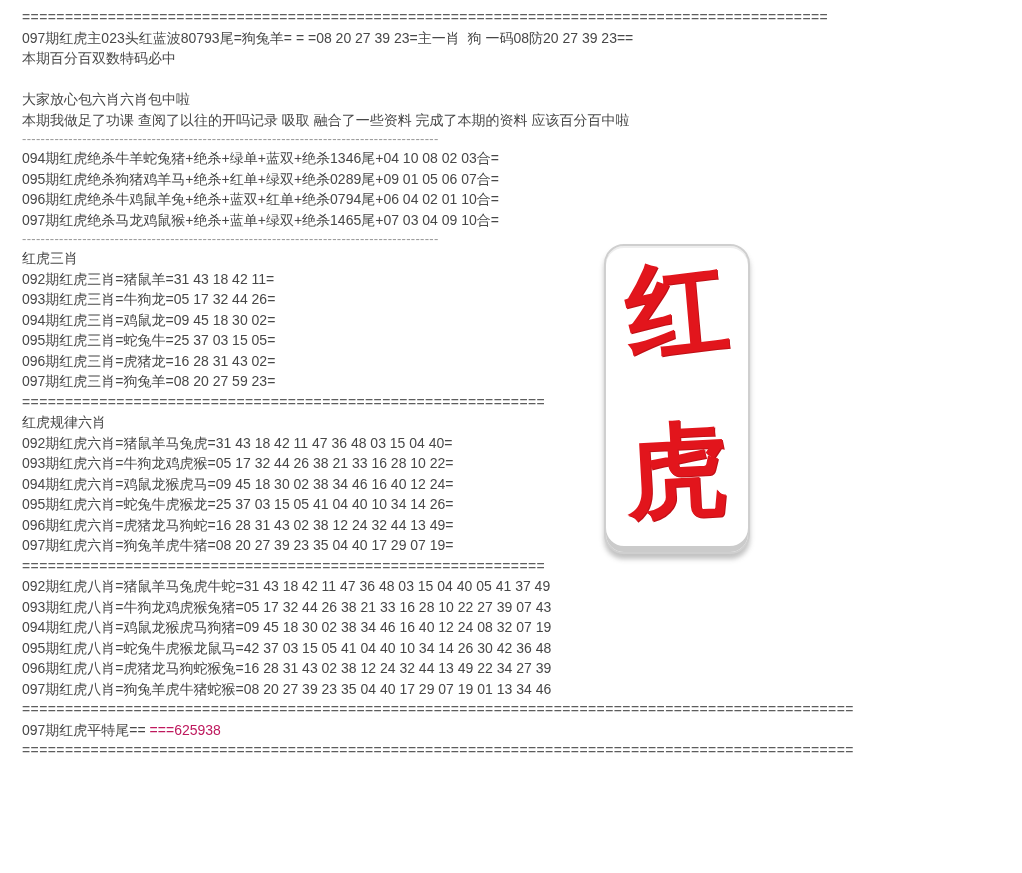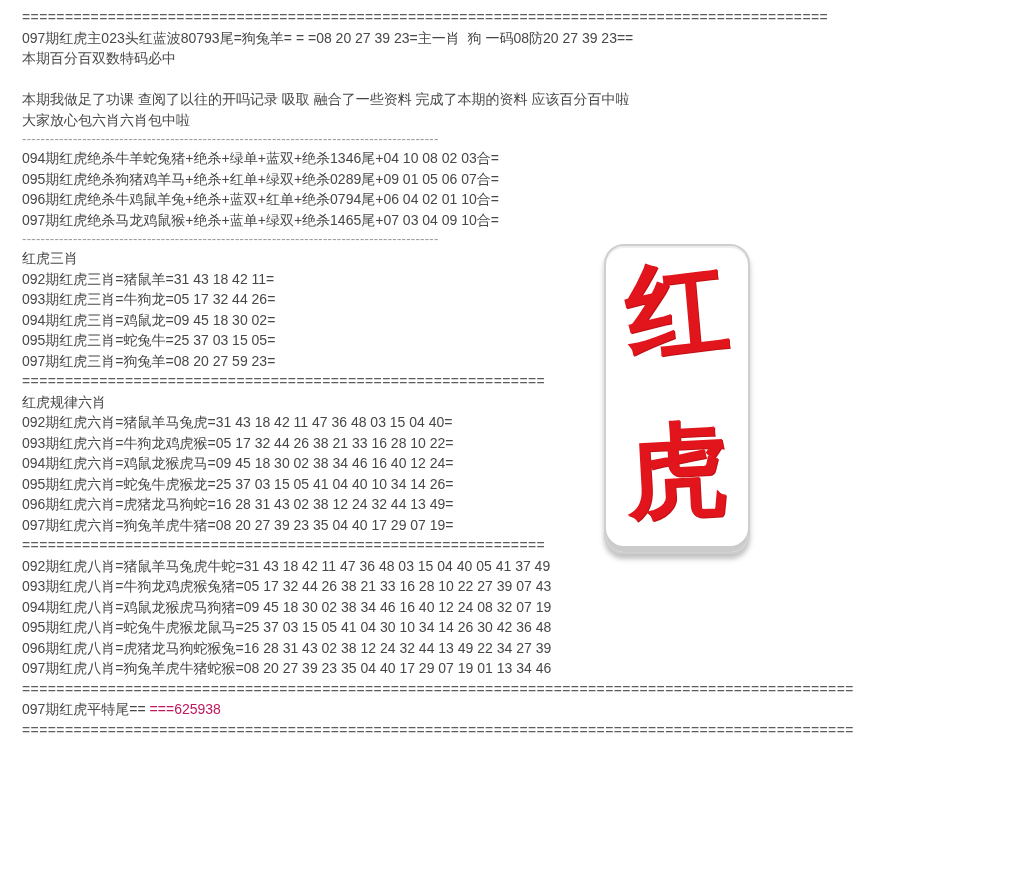--- a/index.html
+++ b/index.html
@@ -47,41 +47,42 @@
 
 <div class="page">
 
   <div class="sep-eq">==============================================================================================</div>
 
   <div class="line">097期红虎主023头红蓝波80793尾=狗兔羊= = =08 20 27 39 23=主一肖  狗 一码08防20 27 39 23==</div>
   <div class="line">本期百分百双数特码必中</div>
   <div class="line blank"></div>
 
   <div>
+      <div class="line">大家放心包六肖六肖包中啦</div>
       <div class="line">本期我做足了功课 查阅了以往的开吗记录 吸取 融合了一些资料 完成了本期的资料 应该百分百中啦</div>
-      <div class="line">大家放心包六肖六肖包中啦</div>
     </div>
 
   <div class="sep-dash">------------------------------------------------------------------------------------------</div>
 
   <div>
       <div class="line">094期红虎绝杀牛羊蛇兔猪+绝杀+绿单+蓝双+绝杀1346尾+04 10 08 02 03合=</div>
       <div class="line">095期红虎绝杀狗猪鸡羊马+绝杀+红单+绿双+绝杀0289尾+09 01 05 06 07合=</div>
       <div class="line">096期红虎绝杀牛鸡鼠羊兔+绝杀+蓝双+红单+绝杀0794尾+06 04 02 01 10合=</div>
       <div class="line">097期红虎绝杀马龙鸡鼠猴+绝杀+蓝单+绿双+绝杀1465尾+07 03 04 09 10合=</div>
     </div>
 
   <div class="sep-dash">------------------------------------------------------------------------------------------</div>
 
   <div class="line">红虎三肖</div>
   <div>
       <div class="line">092期红虎三肖=猪鼠羊=31 43 18 42 11=</div>
       <div class="line">093期红虎三肖=牛狗龙=05 17 32 44 26=</div>
       <div class="line">094期红虎三肖=鸡鼠龙=09 45 18 30 02=</div>
       <div class="line">095期红虎三肖=蛇兔牛=25 37 03 15 05=</div>
+      <div class="line">096期红虎三肖=虎猪龙=16 28 31 43 02=</div>
       <div class="line">097期红虎三肖=狗兔羊=08 20 27 59 23=</div>
     </div>
 
   <div class="sep-eq">=============================================================</div>
 
   <div class="line">红虎规律六肖</div>
   <div>
       <div class="line">092期红虎六肖=猪鼠羊马兔虎=31 43 18 42 11 47 36 48 03 15 04 40=</div>
       <div class="line">093期红虎六肖=牛狗龙鸡虎猴=05 17 32 44 26 38 21 33 16 28 10 22=</div>
       <div class="line">094期红虎六肖=鸡鼠龙猴虎马=09 45 18 30 02 38 34 46 16 40 12 24=</div>
@@ -89,21 +90,21 @@
       <div class="line">096期红虎六肖=虎猪龙马狗蛇=16 28 31 43 02 38 12 24 32 44 13 49=</div>
       <div class="line">097期红虎六肖=狗兔羊虎牛猪=08 20 27 39 23 35 04 40 17 29 07 19=</div>
     </div>
 
   <div class="sep-eq">=============================================================</div>
 
   <div>
       <div class="line">092期红虎八肖=猪鼠羊马兔虎牛蛇=31 43 18 42 11 47 36 48 03 15 04 40 05 41 37 49</div>
       <div class="line">093期红虎八肖=牛狗龙鸡虎猴兔猪=05 17 32 44 26 38 21 33 16 28 10 22 27 39 07 43</div>
       <div class="line">094期红虎八肖=鸡鼠龙猴虎马狗猪=09 45 18 30 02 38 34 46 16 40 12 24 08 32 07 19</div>
-      <div class="line">095期红虎八肖=蛇兔牛虎猴龙鼠马=25 37 03 15 05 41 04 30 10 34 14 26 30 42 36 48</div>
+      <div class="line">095期红虎八肖=蛇兔牛虎猴龙鼠马=42 37 03 15 05 41 04 40 10 34 14 26 30 42 36 48</div>
       <div class="line">096期红虎八肖=虎猪龙马狗蛇猴兔=16 28 31 43 02 38 12 24 32 44 13 49 22 34 27 39</div>
       <div class="line">097期红虎八肖=狗兔羊虎牛猪蛇猴=08 20 27 39 23 35 04 40 17 29 07 19 01 13 34 46</div>
     </div>
 
   <div class="sep-eq">=================================================================================================</div>
 
   <div class="line"><span>097期红虎平特尾== </span><span class="muted">===625938</span></div>
 
   <div class="sep-eq">=================================================================================================</div>
 

